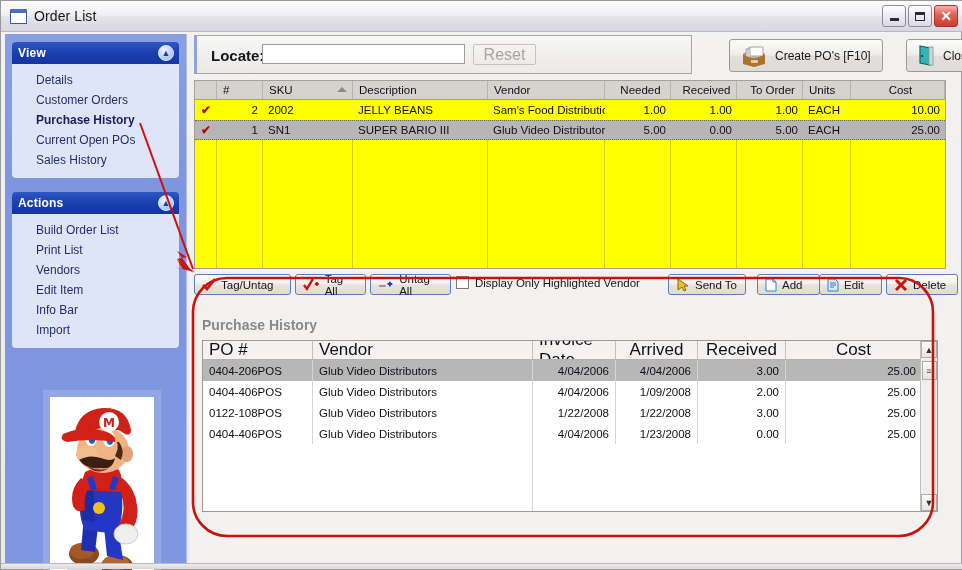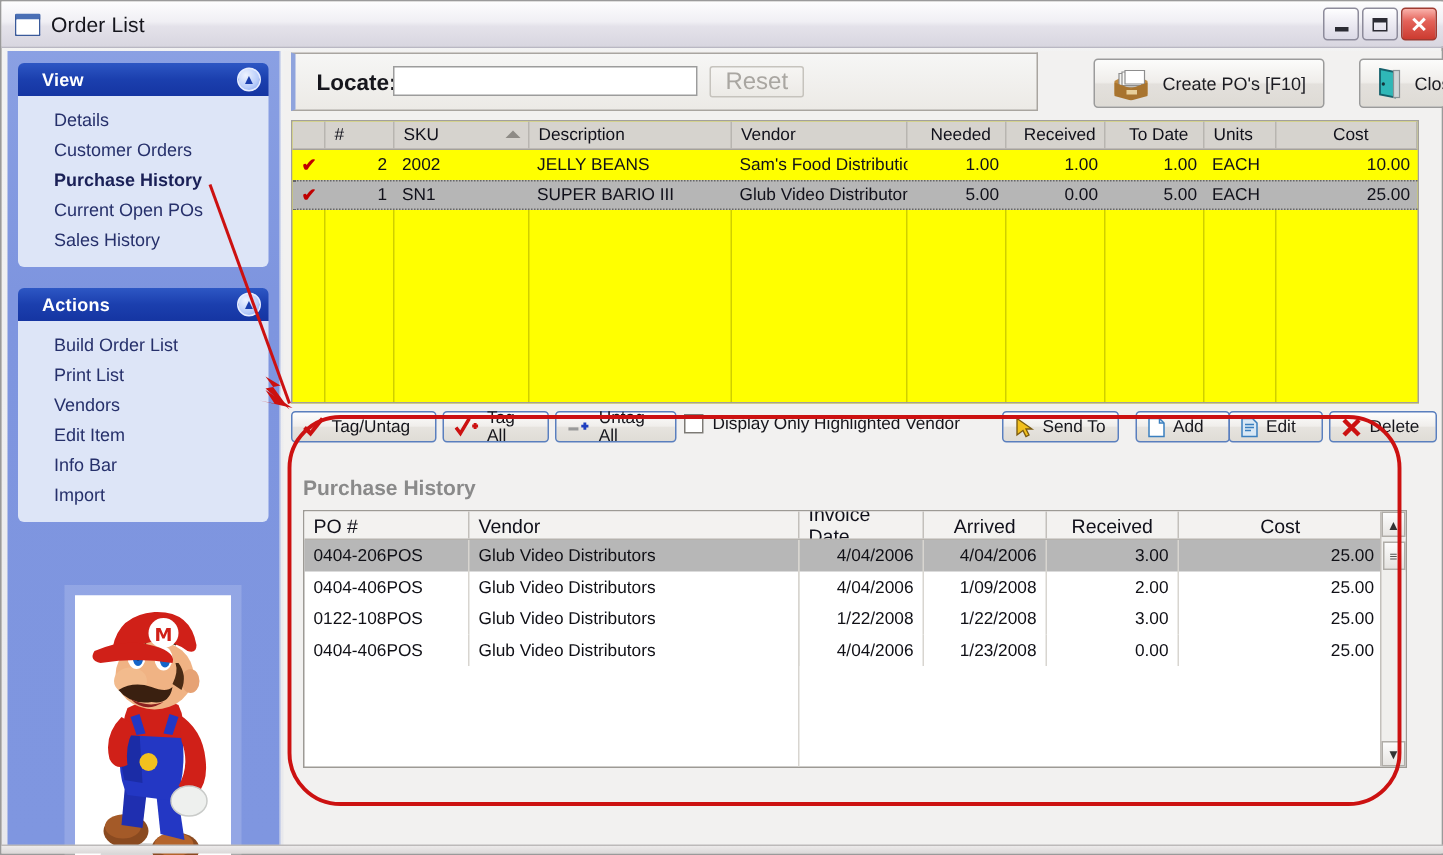--- a/index.html
+++ b/index.html
@@ -52,21 +52,21 @@
     position: absolute; left: 4px; top: 33px; width: 182px; height: 533px;
     background: #7b96e0;
     background: linear-gradient(to bottom, #8aa0e3 0%, #7e95df 30%, #7f96e0 100%);
     border-right: 1px solid #b0bde6;
   }
   .panel { margin: 8px 7px 0 7px; }
   .panel-head {
     height: 22px; display:flex; align-items:center;
     background: linear-gradient(to bottom,#2d57c4 0%, #1b3fae 50%, #1535a2 100%);
     border-radius: 4px 4px 0 0;
-    padding: 0 16px;
+    padding: 0 6px;
     position: relative;
   }
   .panel-head .ptitle { color:#fff; font-size:12px; font-weight:bold; letter-spacing:.2px; }
   .chev {
     position:absolute; right:5px; top:3px; width:16px;height:16px;border-radius:50%;
     background: radial-gradient(circle at 35% 30%, #eef3ff 0%, #b9cdfa 60%, #7fa3ef 100%);
     border:1px solid #e8eeff; color:#1b3fae; font-size:9px; line-height:14px; text-align:center; font-weight:bold;
   }
   .panel-body {
     background:#dde5f7; border-radius:0 0 4px 4px;
@@ -160,21 +160,21 @@
   #chk-dhv .box { width:13px;height:13px;border:1px solid #7d7a75;background:#fff;}
 
   
   #ph-title { position:absolute; left:13px; top:283px; font-size:14px; font-weight:bold; color:#8a8a8a; }
   #ph-grid {
     position:absolute; left:13px; top:306px; width:736px; height:172px;
     border:1px solid #9d9a95; background:#fff;
   }
   #ph-grid .phhead {
     display:flex; height:19px; background:#f3f2f0; border-bottom:1px solid #b5b2ad;
-    font-size:13px; color:#10101a;
+    font-size:17px; color:#10101a;
   }
   #ph-grid .phhead .hc {
     border-right:1px solid #c3c0bb; display:flex; align-items:center; padding:0 6px; overflow:hidden;
   }
   #ph-grid .phhead .hc.c { justify-content:center; }
   .phrow { display:flex; height:21px; font-size:11.5px; align-items:center; color:#101016; }
   .phrow.sel { background:#b7b7b7; }
   .phrow .pc { padding:0 6px; overflow:hidden; white-space:nowrap; display:flex; align-items:center;
                border-right:1px solid #d8d5d0; height:21px; }
   .phrow .pc.r { justify-content:flex-end; }
@@ -355,21 +355,21 @@
         <div class="hc" style="width:22px"></div>
         <div class="hc" style="width:46px">#</div>
         <div class="hc" style="width:90px">
           <span>SKU</span>
           <span class="sortmark"></span>
         </div>
         <div class="hc" style="width:135px">Description</div>
         <div class="hc" style="width:117px">Vendor</div>
         <div class="hc" style="width:66px;justify-content:center">Needed</div>
         <div class="hc" style="width:66px;justify-content:center">Received</div>
-        <div class="hc" style="width:66px;justify-content:center">To Date</div>
+        <div class="hc" style="width:66px;justify-content:center">To Order</div>
         <div class="hc" style="width:48px">Units</div>
         <div class="hc" style="width:94px;justify-content:center">Cost</div>
       </div>
 
       <div class="grow r1">
         <div class="gc" style="width:22px;padding-left:6px">
             <span class="chk">✔</span>
           </div>
         <div class="gc r" style="width:46px">2</div>
         <div class="gc" style="width:90px">2002</div>

